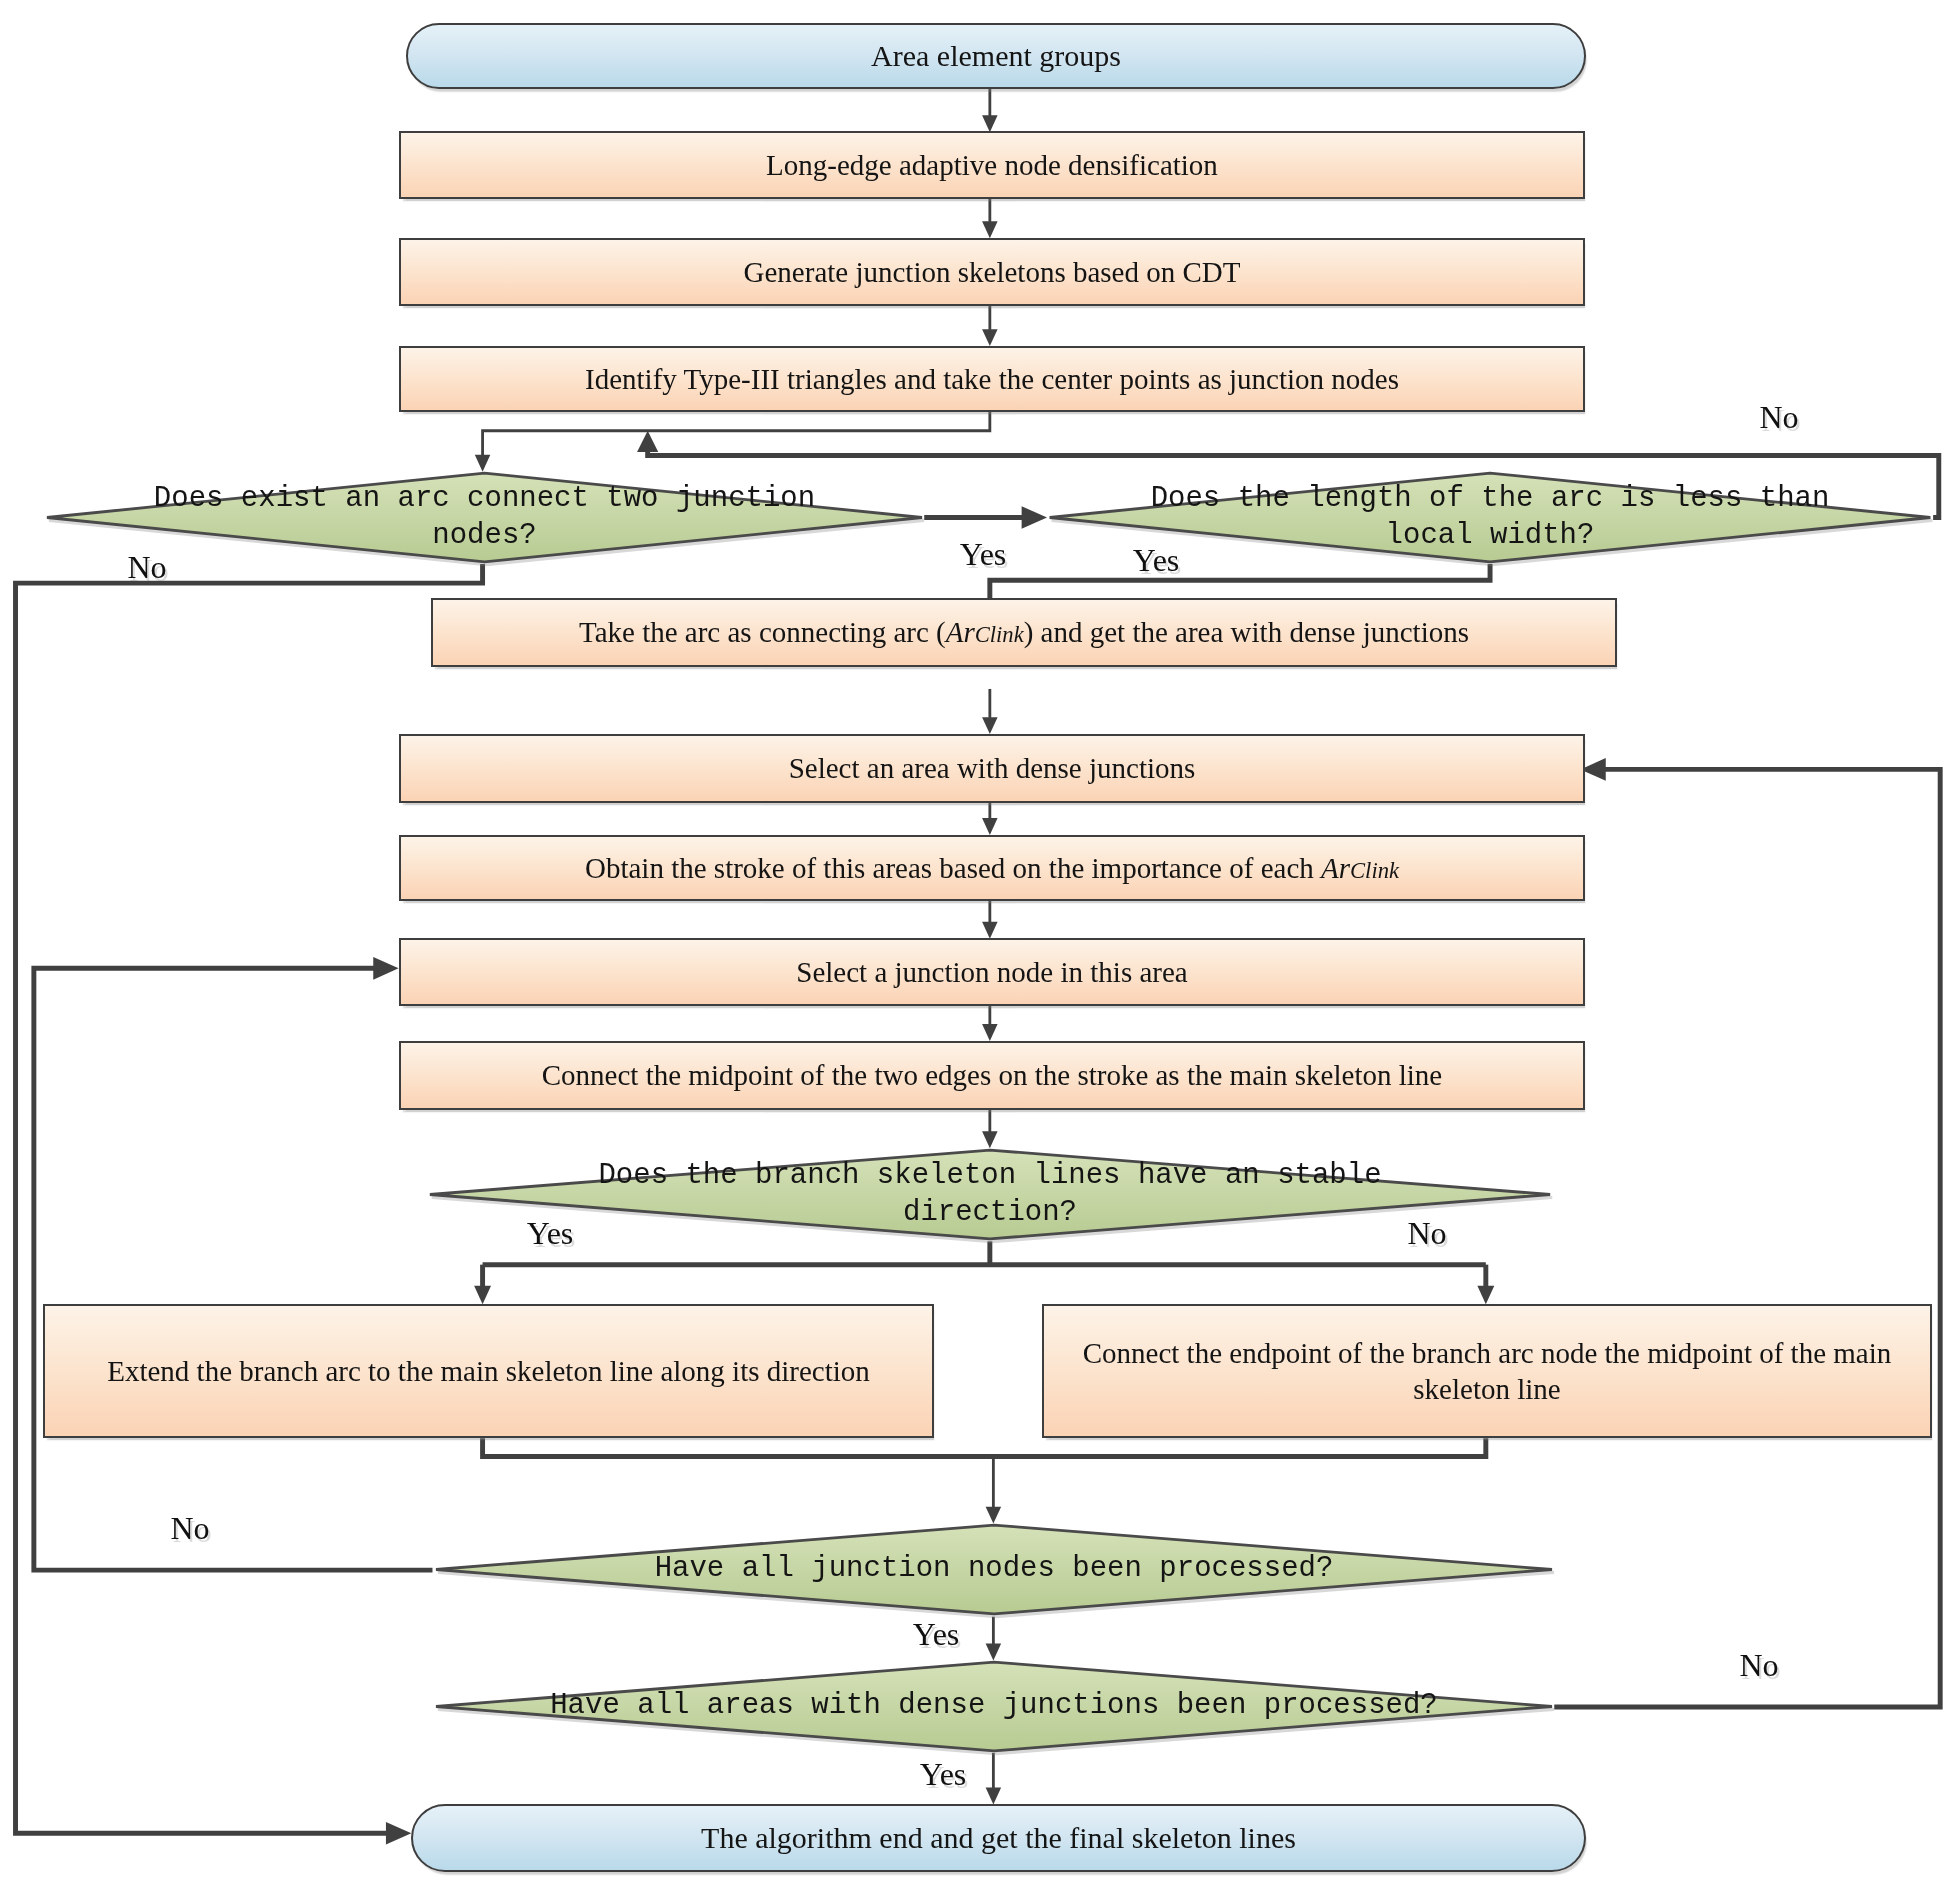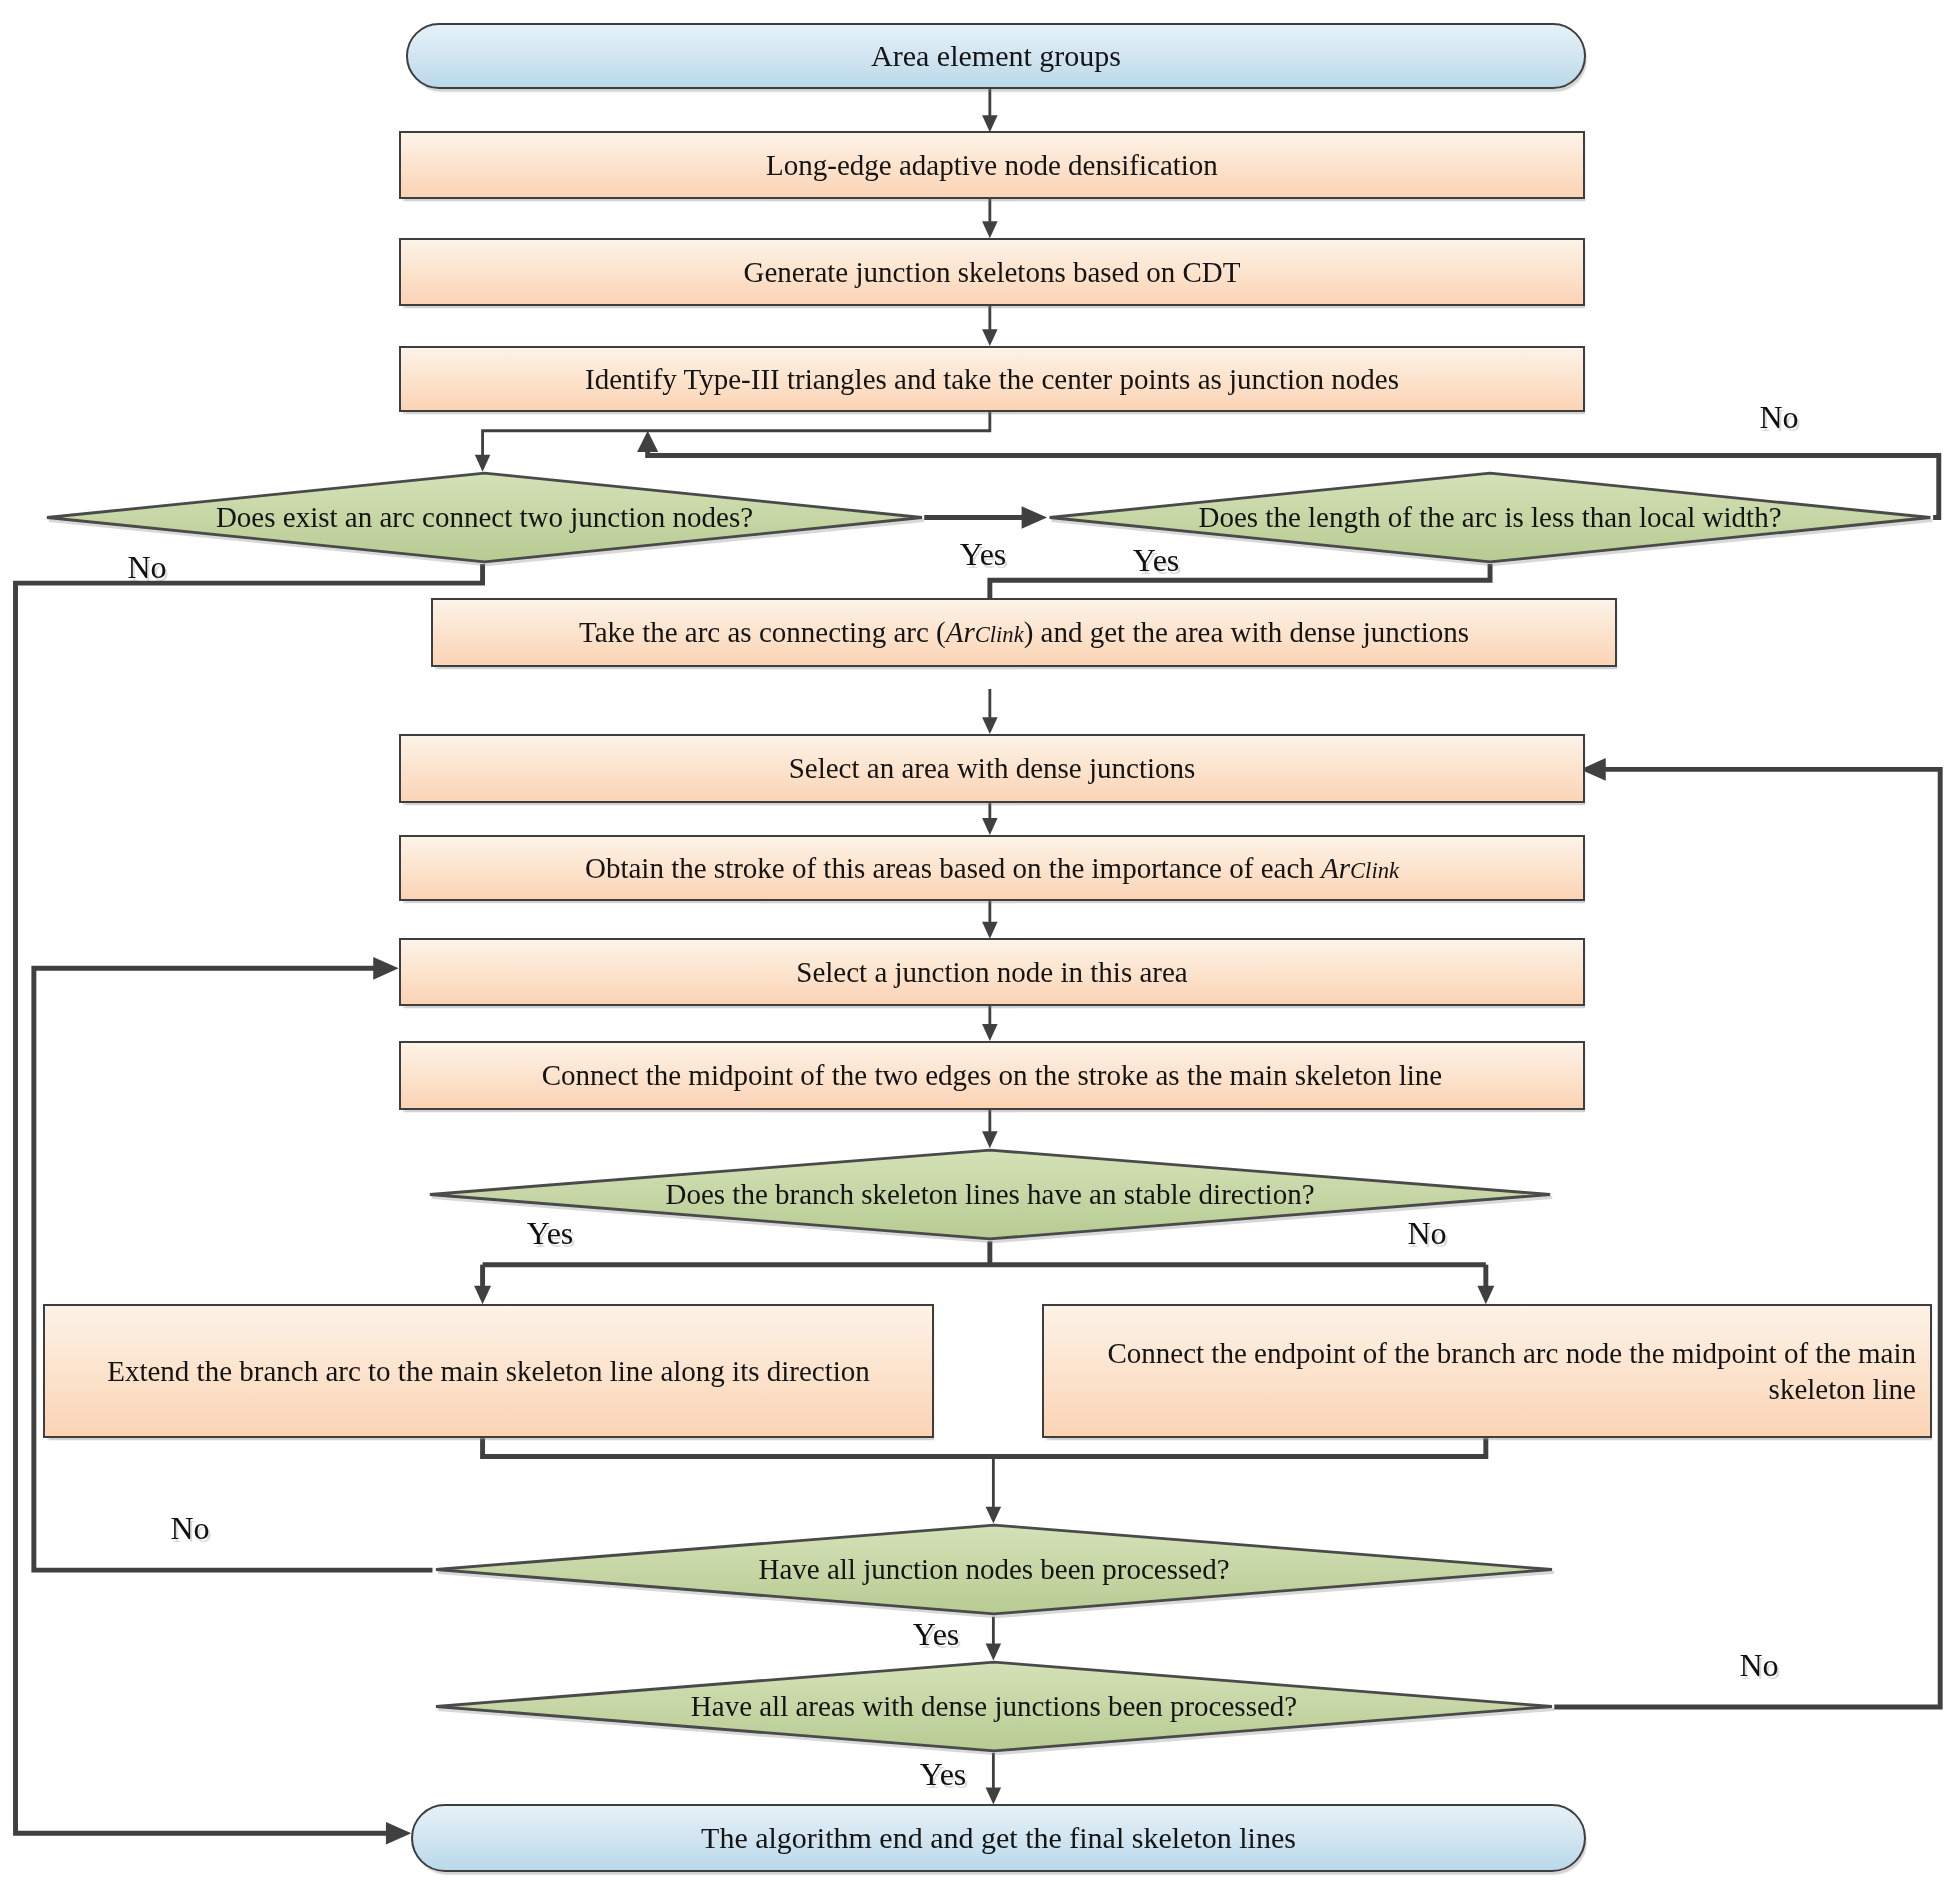--- a/index.html
+++ b/index.html
@@ -11,40 +11,40 @@
     font-family:"Liberation Serif",serif;
     color:#141414;
     overflow:hidden;
   }
   .edges{position:absolute;left:0;top:0;}
   .node{
     position:absolute;
     display:flex;
     align-items:center;
     justify-content:center;
-    text-align:right;
+    text-align:center;
     font-size:29px;
     line-height:1.25;
     color:#141414;
   }
   .box{
     border:2.1px solid #3e3e3e;
     background:linear-gradient(180deg,#fdf3e8 0%,#fce2cb 55%,#fbd3b5 100%);
     box-shadow:2.1px 4.2px 1.4px -1.4px rgba(125,125,125,0.35);
   }
   .pill{
     border:2.8px solid #3e3e3e;
     border-radius:56px;
     background:linear-gradient(180deg,#e6f1f8 0%,#cfe4f0 55%,#b9d9ea 100%);
     box-shadow:2.1px 4.2px 1.4px -1.4px rgba(125,125,125,0.35);
     font-size:30px;
   }
   .diamond{background:transparent;}
   .diamond svg{position:absolute;left:0;top:0;filter:drop-shadow(2.1px 3.5px 0.7px rgba(125,125,125,0.30));}
-  .dtext{position:relative;z-index:1;padding:0 92px;}
+  .dtext{position:relative;z-index:1;padding:0 92px;font-family:Liberation Mono, monospace;}
   .t{display:inline;}
   .arc{font-style:italic;}
   .arcsub{font-style:italic;font-size:0.78em;}
   .elabel{
     position:absolute;
     transform:translateX(-50%);
     font-weight:normal;
     font-size:32px;
     color:#101010;
     text-shadow:2.1px 2.8px 0 rgba(90,90,90,0.22);

